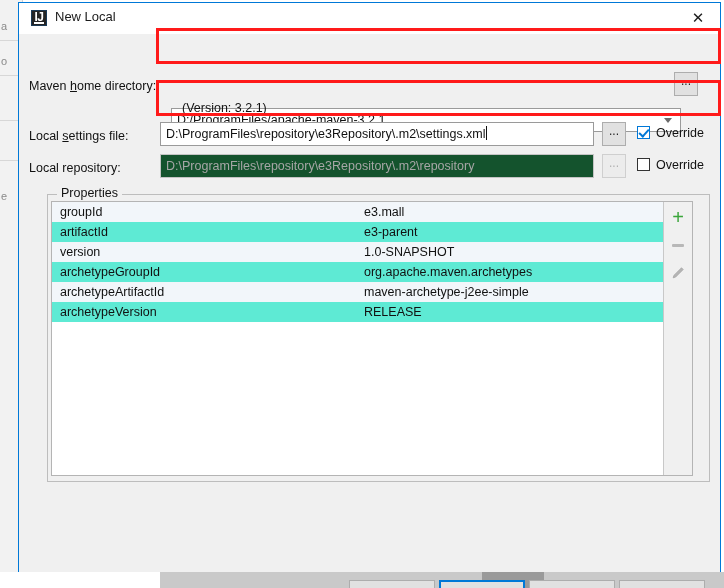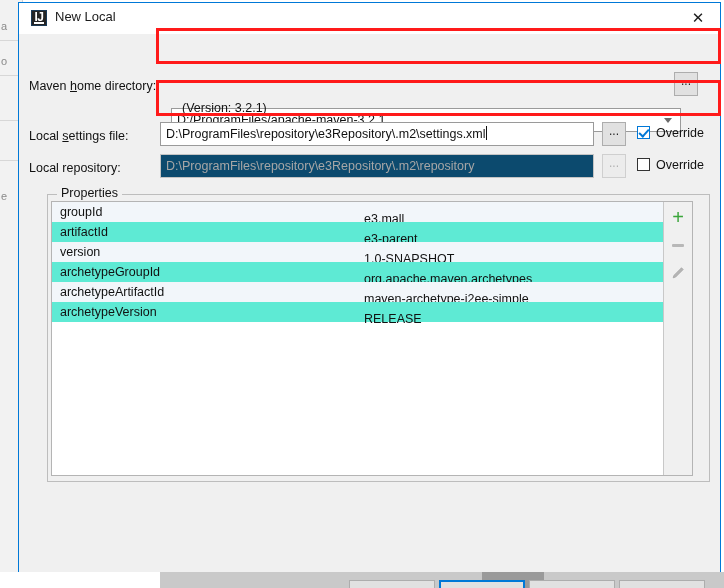--- a/index.html
+++ b/index.html
@@ -141,21 +141,21 @@
     border: 1px solid #9a9a9a;
     box-sizing: border-box;
     font-size: 12.5px;
     color: #111;
     line-height: 22px;
     padding-left: 5px;
     white-space: nowrap;
     overflow: hidden;
   }
   .field.disabled {
-    background: #0c4a6e;
+    background: #14532d;
     border-color: #c4c4c4;
     color: #a6a6a6;
   }
   .caret {
     display: inline-block;
     width: 1px;
     height: 14px;
     background: #111;
     vertical-align: -2px;
     margin-left: 0px;
@@ -265,21 +265,20 @@
   .prop-row.alt { background: #f2f6fa; }
   .prop-key {
     position: absolute;
     left: 8px; top: 0;
     white-space: nowrap;
   }
   .prop-val {
     position: absolute;
     left: 312px; top: 0;
     white-space: nowrap;
-    margin-top: 7px;
   }
   #props-toolbar {
     position: absolute;
     right: 0; top: 0;
     width: 28px; height: 273px;
     background: #f0f0f0;
     border-left: 1px solid #c8c8c8;
   }
   .tb-btn {
     position: absolute;

